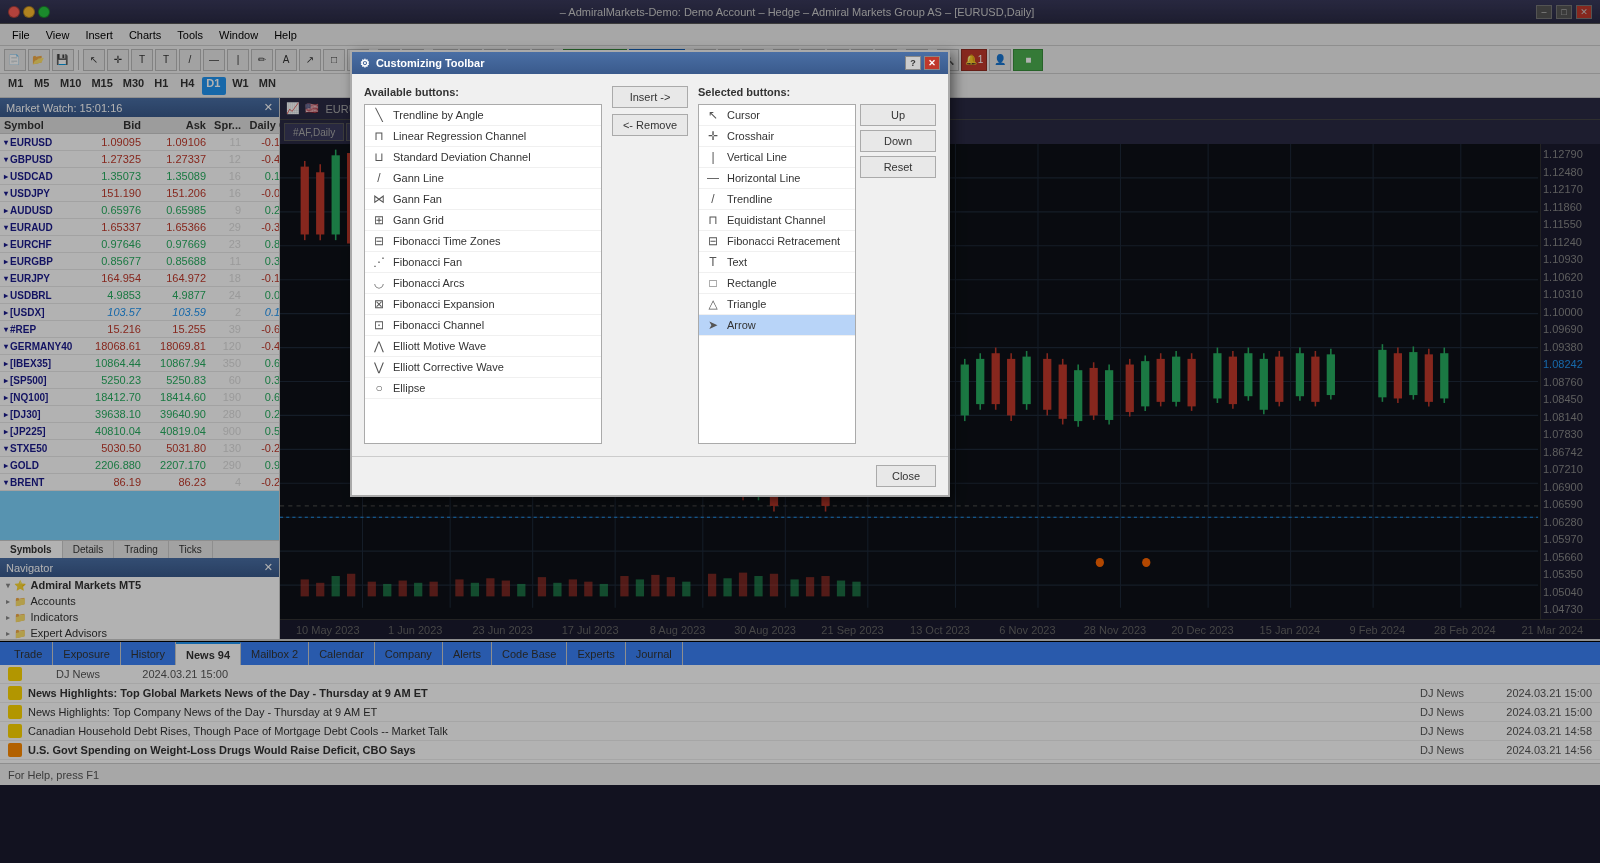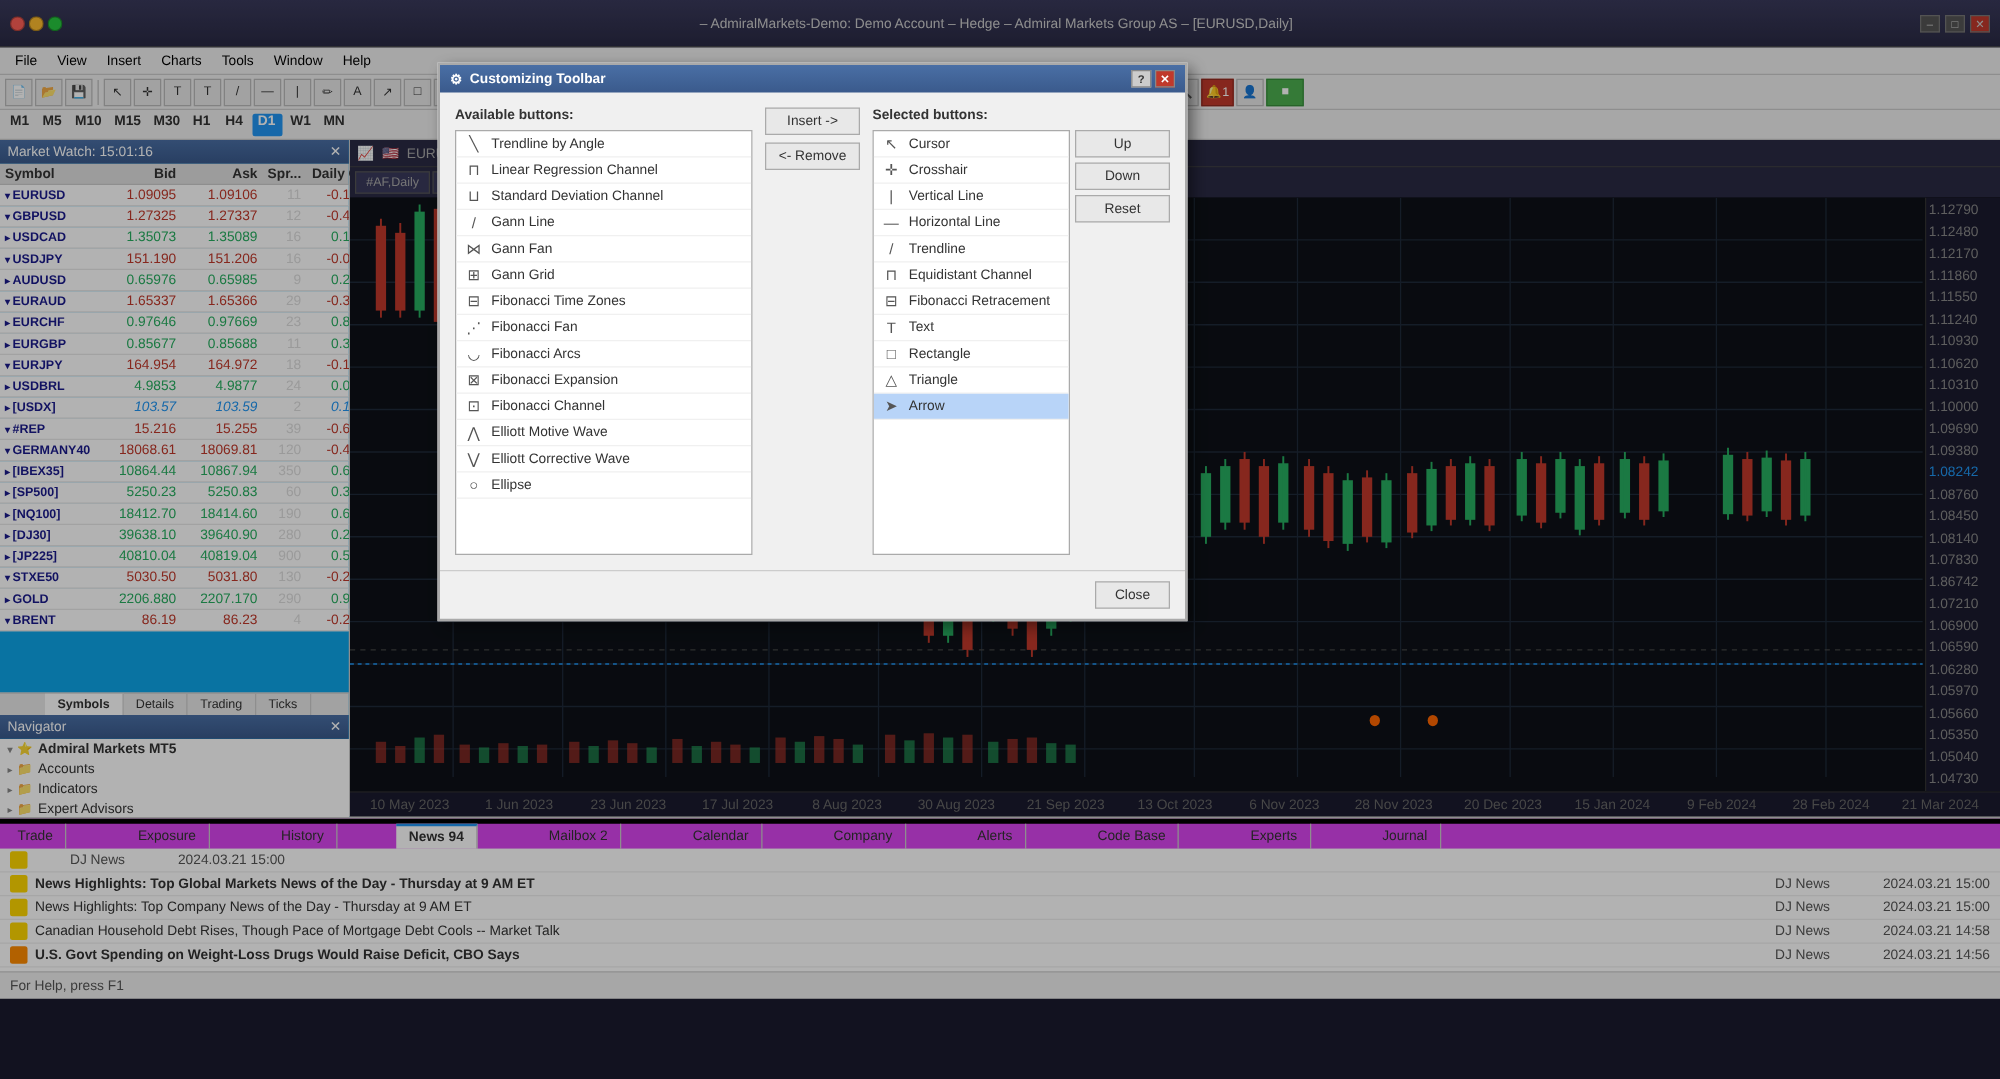--- a/index.html
+++ b/index.html
@@ -1,20 +1,20 @@
 <!DOCTYPE html>
 <html><head>
   <meta charset="utf-8">
   <style>
     * { box-sizing: border-box; margin: 0; padding: 0; font-family: 'Segoe UI', Tahoma, Geneva, Verdana, sans-serif; font-size: 11px; }
     body { width: 1600px; height: 863px; overflow: hidden; background: #1a1a2e; color: #ddd; }
 
     
     #titlebar {
-      height: 38px;
+      height: 24px;
       background: linear-gradient(to bottom, #3a3a5c, #2a2a44);
       display: flex;
       align-items: center;
       padding: 0 8px;
       color: #ccc;
       font-size: 11px;
       border-bottom: 1px solid #555;
     }
     #titlebar .title { flex: 1; text-align: center; }
     #titlebar .win-controls { display: flex; gap: 4px; margin-left: auto; }
@@ -84,21 +84,21 @@
       font-size: 11px;
       color: #333;
       padding: 0 4px;
       font-weight: bold;
     }
     .tf-btn.active { background: #2196F3; color: white; border-radius: 2px; }
 
     
     #left-panel {
       width: 280px;
-      background: #0ea5e9;
+      background: #7dd3fc;
       border-right: 1px solid #ccc;
       display: flex;
       flex-direction: column;
     }
 
     
     #market-watch {
       flex: 0 0 auto;
       height: 460px;
       display: flex;
@@ -136,21 +136,20 @@
     .arrow-icon { font-size: 8px; }
     .red { color: #c0392b; }
     .green { color: #27ae60; }
     .blue-val { color: #2196F3; font-style: italic; }
 
     
     .panel-tabs {
       display: flex;
       background: #e8e8e8;
       border-top: 1px solid #ccc;
-      padding-left: 36px;
     }
     .panel-tab {
       padding: 3px 10px;
       cursor: pointer;
       font-size: 10px;
       border-right: 1px solid #ccc;
       color: #333;
     }
     .panel-tab.active { background: white; font-weight: bold; }
 
@@ -262,26 +261,25 @@
     .news-subject { flex: 1; font-size: 11px; color: #333; overflow: hidden; text-overflow: ellipsis; white-space: nowrap; }
     .news-row.bold .news-subject { font-weight: bold; }
     .news-category { width: 80px; font-size: 11px; color: #555; flex-shrink: 0; text-align: right; padding-right: 8px; }
     .news-time { width: 120px; font-size: 11px; color: #555; flex-shrink: 0; text-align: right; }
     .news-header-row { display: flex; background: #e8e8e8; border-bottom: 1px solid #ccc; padding: 2px 8px; }
     .news-header-row span { font-size: 10px; font-weight: bold; color: #333; }
 
     
     .bottom-tabs {
       height: 24px;
-      background: #d946ef;
-      display: flex;
-      align-items: center;
-      border-top: 4px solid #000000;
+      background: #3b82f6;
+      display: flex;
+      align-items: center;
+      border-top: 1px solid #000000;
       padding: 0 4px;
-      gap: 47px;
     }
     .bottom-tab {
       padding: 3px 10px;
       cursor: pointer;
       font-size: 11px;
       border-right: 1px solid #ccc;
       color: #333;
       height: 100%;
       display: flex;
       align-items: center;

